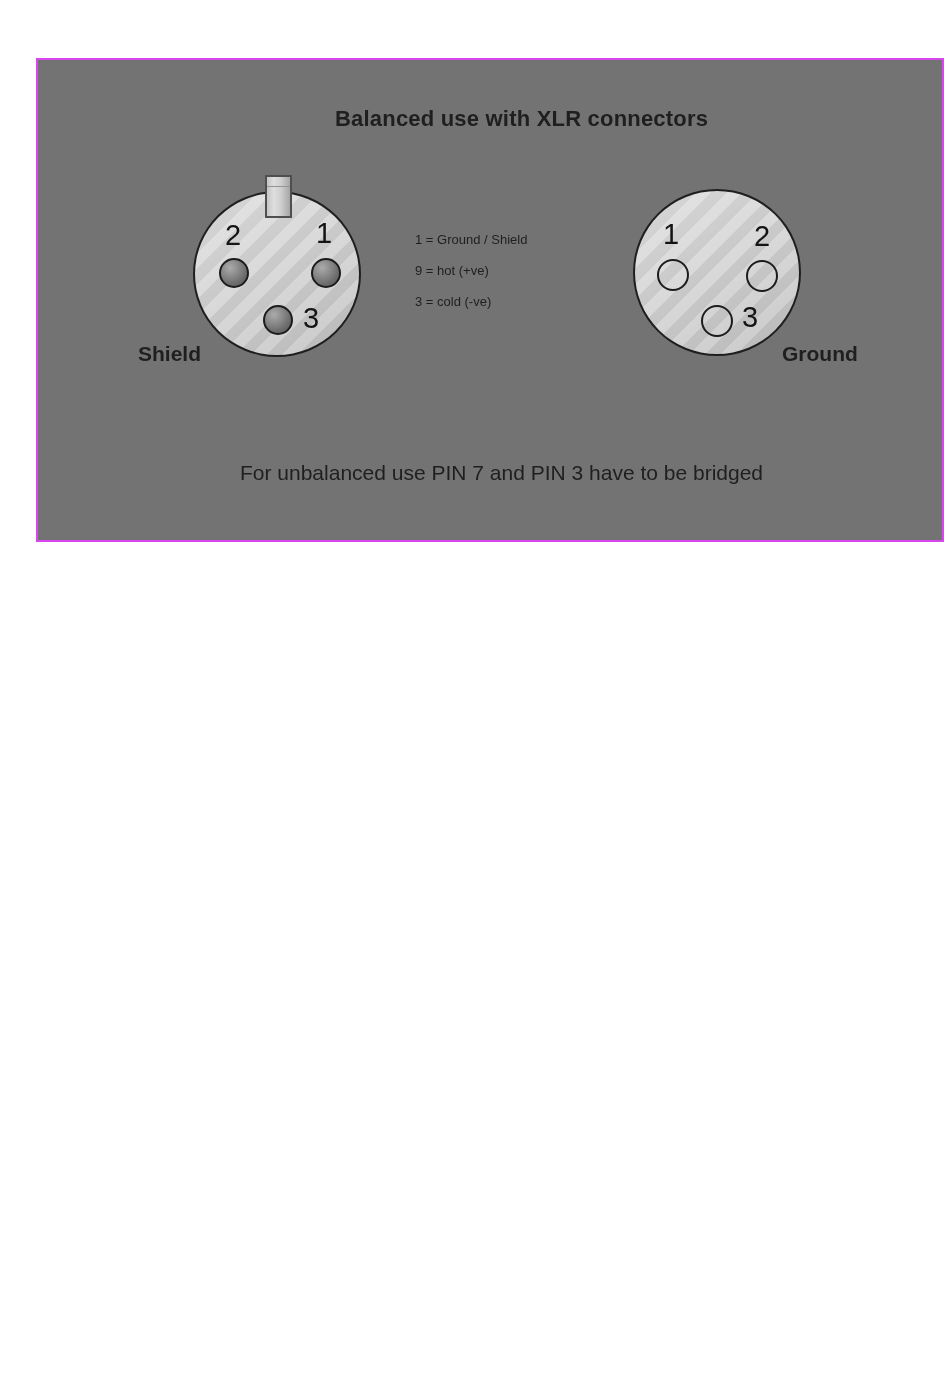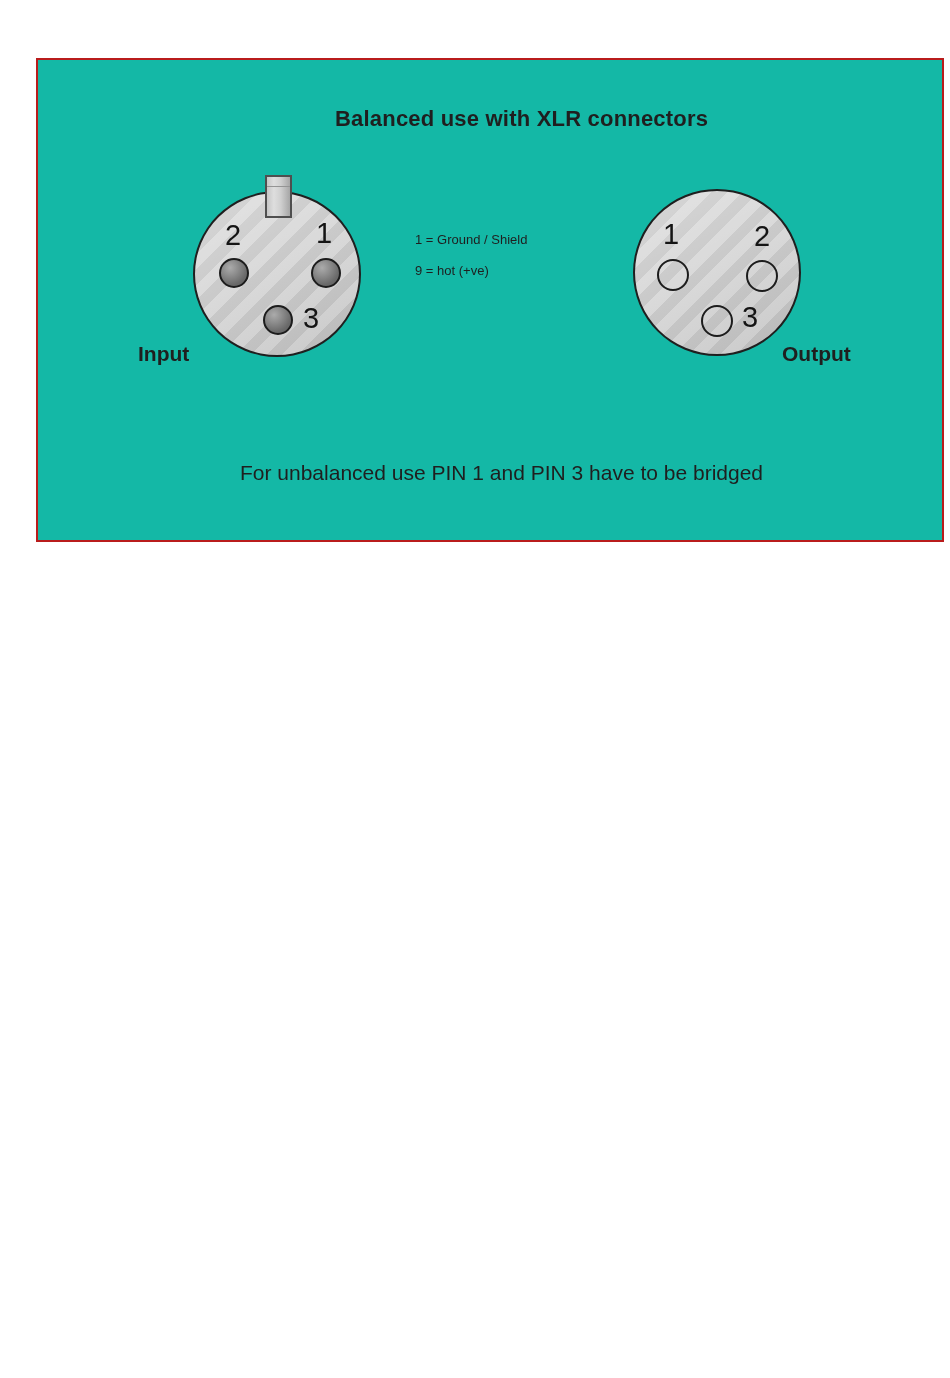--- a/index.html
+++ b/index.html
@@ -15,23 +15,23 @@
     height: 1378px;
     background: #ffffff;
     overflow: hidden;
   }
   .frame {
     position: absolute;
     left: 36px;
     top: 58px;
     width: 908px;
     height: 484px;
-    border: 2px solid #b91c1c;
+    border: 2px solid #d946ef;
     box-sizing: border-box;
-    background: #14b8a6;
+    background: #737373;
   }
   .title {
     position: absolute;
     left: 297px;
     top: 48px;
     font-size: 22px;
     font-weight: bold;
     line-height: 1;
     white-space: nowrap;
     letter-spacing: 0.2px;
@@ -130,35 +130,36 @@
     <div class="connector-body output-pos"></div>
 
     <div class="pin solid" style="left:181px; top:198px;"></div>
     <div class="pin solid" style="left:273px; top:198px;"></div>
     <div class="pin solid" style="left:225px; top:245px;"></div>
 
     <div class="pin-label" style="left:195px; top:175px;">2</div>
     <div class="pin-label" style="left:286px; top:173px;">1</div>
     <div class="pin-label" style="left:273px; top:258px;">3</div>
 
-    <div class="port-label" style="left:100px; top:283px;">Input</div>
+    <div class="port-label" style="left:100px; top:283px;">Shield</div>
 
     <div class="legend">
       <div>1 = Ground / Shield</div>
       <div>9 = hot (+ve)</div>
+      <div>3 = cold (-ve)</div>
     </div>
 
     <div class="connector-body input-pos"></div>
 
     <div class="pin hollow" style="left:619px; top:199px;"></div>
     <div class="pin hollow" style="left:708px; top:200px;"></div>
     <div class="pin hollow" style="left:663px; top:245px;"></div>
 
     <div class="pin-label" style="left:633px; top:174px;">1</div>
     <div class="pin-label" style="left:724px; top:176px;">2</div>
     <div class="pin-label" style="left:712px; top:257px;">3</div>
 
-    <div class="port-label" style="left:744px; top:283px;">Output</div>
+    <div class="port-label" style="left:744px; top:283px;">Ground</div>
 
-    <div class="footnote">For unbalanced use PIN 1 and PIN 3 have to be bridged</div>
+    <div class="footnote">For unbalanced use PIN 7 and PIN 3 have to be bridged</div>
 
   </div>
 </div>
 
 </body></html>

